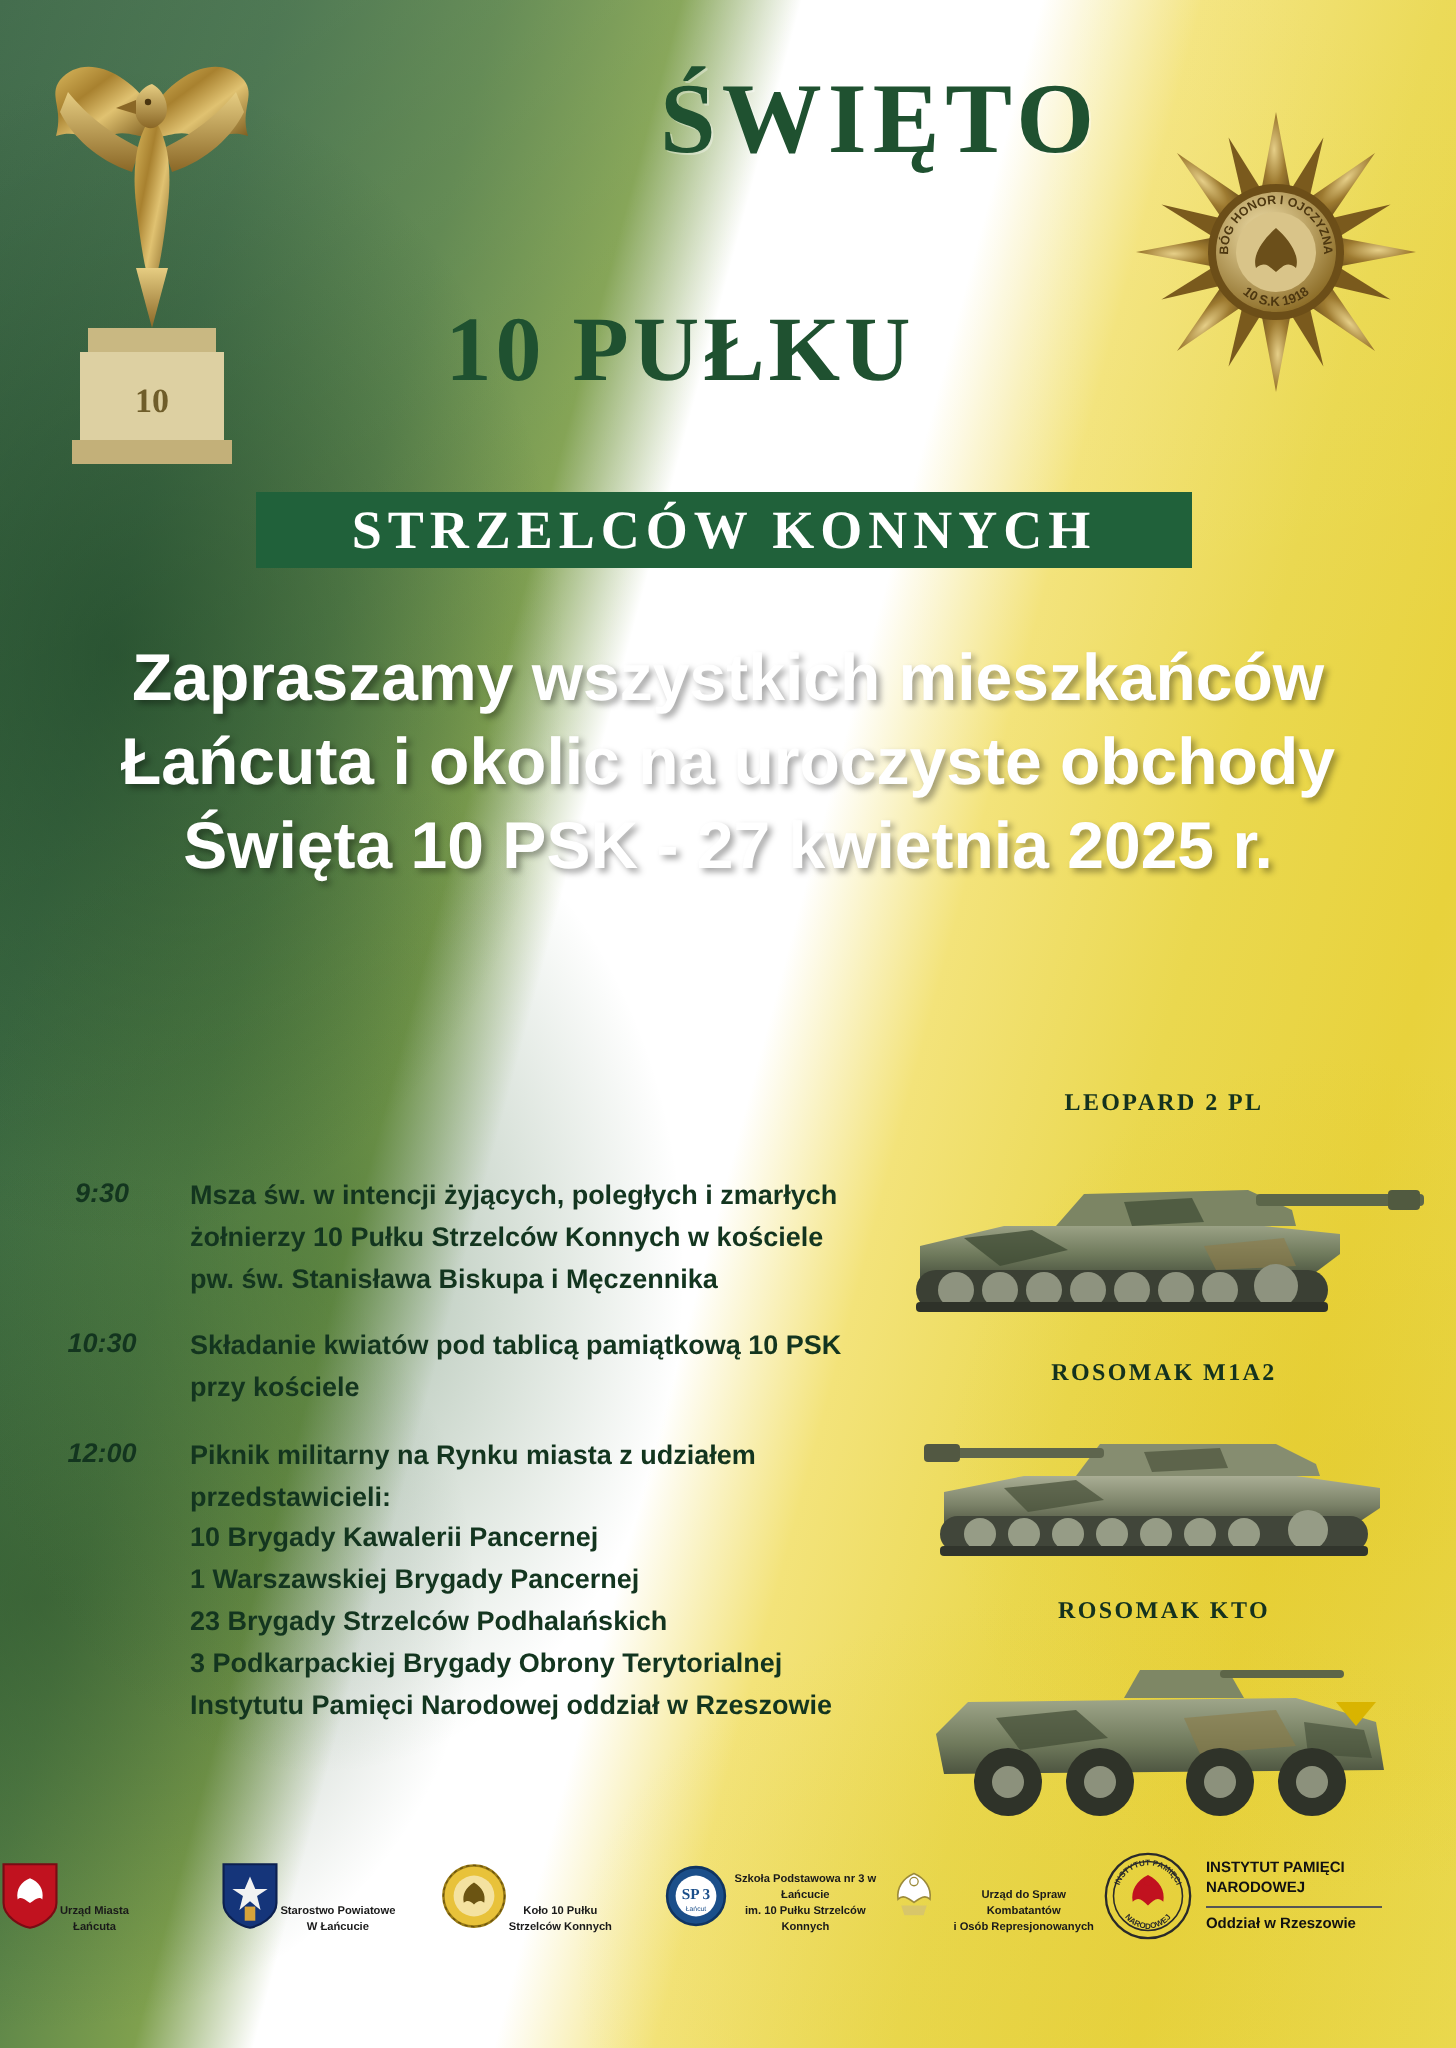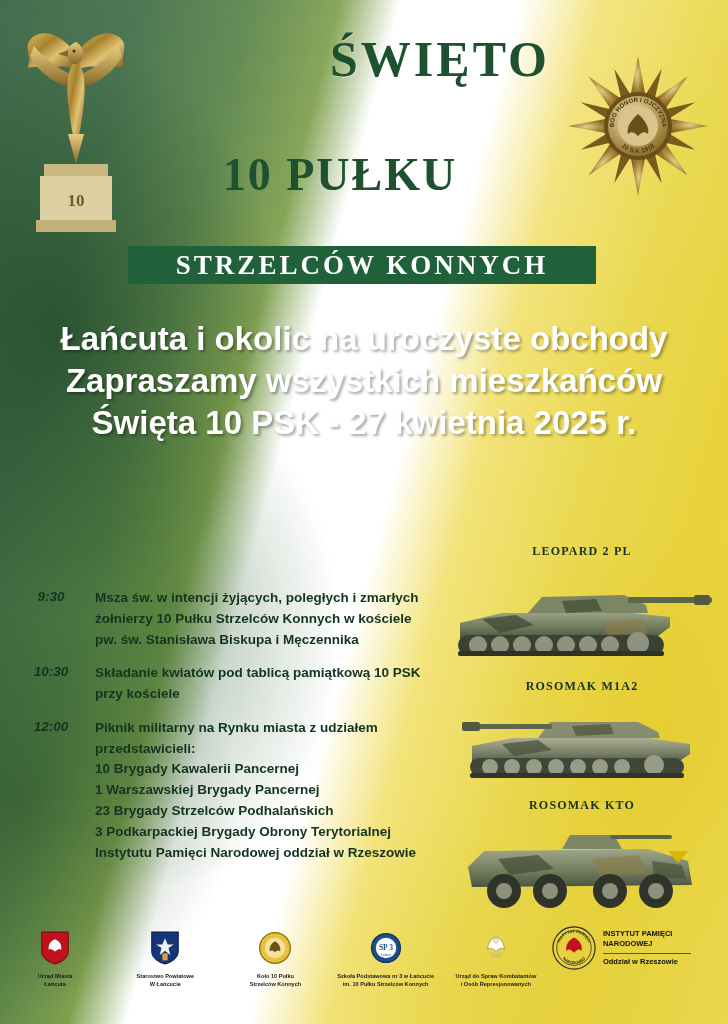--- a/index.html
+++ b/index.html
@@ -190,22 +190,22 @@
     display: flex;
     align-items: flex-start;
     justify-content: space-around;
     padding-top: 8px;
     box-sizing: border-box;
   }
   .logo-item {
     width: 112px;
     text-align: center;
     display: flex;
-    flex-direction: column;
-    align-items: center;
+    flex-direction: row;
+    align-items: flex-end;
   }
   .logo-mark { height: 40px; display: flex; align-items: center; justify-content: center; }
   .logo-caption {
     margin-top: 4px;
     font-size: 5.6px;
     line-height: 1.45;
     color: #1a1a1a;
     font-weight: bold;
   }
   .logo-item.ipn { width: 180px; flex-direction: row; align-items: center; gap: 6px; }
@@ -318,22 +318,22 @@
     </div>
 
     <div class="title-main">ŚWIĘTO</div>
     <div class="title-sub">10 PUŁKU</div>
     <div class="title-band">
       <span>STRZELCÓW KONNYCH</span>
     </div>
   </div>
 
   <div class="invite">
+    <div>Zapraszamy wszystkich mieszkańców</div>
     <div>Łańcuta i okolic na uroczyste obchody</div>
-    <div>Zapraszamy wszystkich mieszkańców</div>
     <div>Święta 10 PSK - 27 kwietnia 2025 r.</div>
   </div>
 
   <div class="schedule">
 
     <div class="sched-row">
       <div class="sched-time">9:30</div>
       <div class="sched-lines">
         <div>Msza św. w intencji żyjących, poległych i zmarłych</div>
         <div>żołnierzy 10 Pułku Strzelców Konnych w kościele</div>

